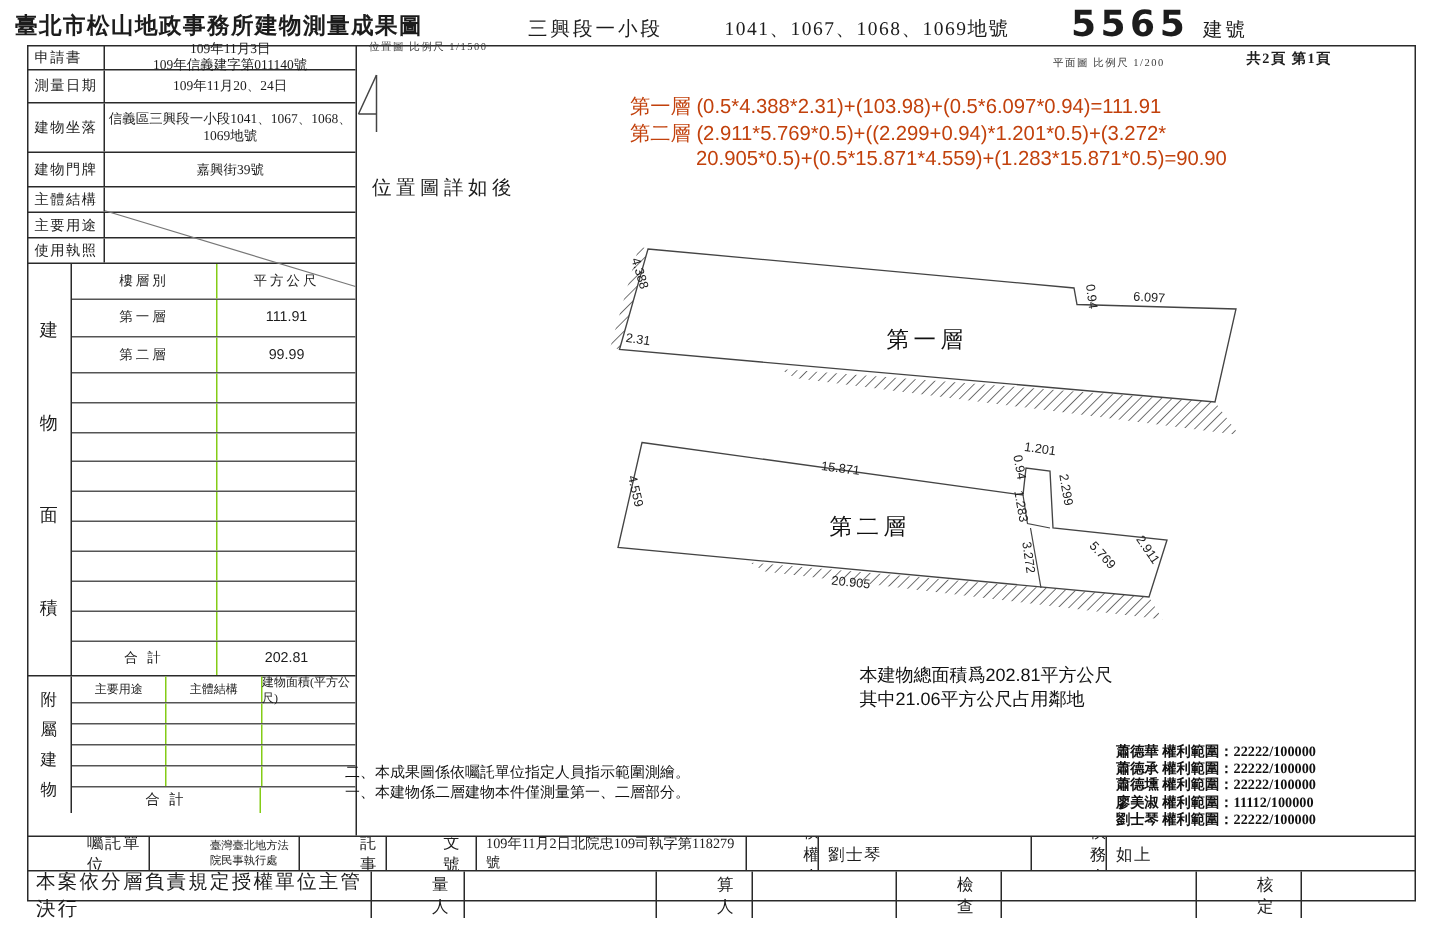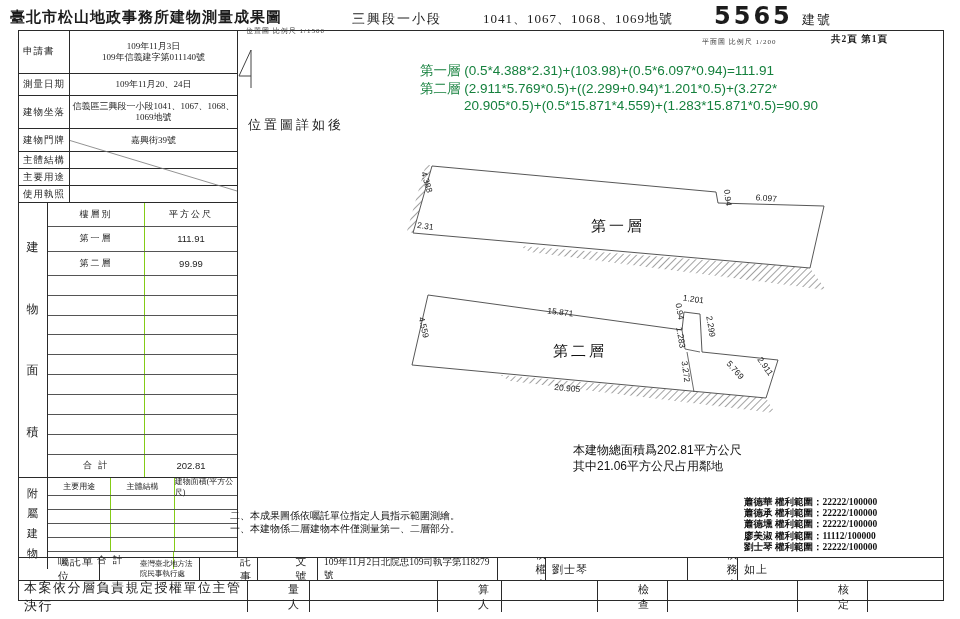--- a/index.html
+++ b/index.html
@@ -42,21 +42,21 @@
   .fc:last-child { border-right:none; }
   .fc.left { justify-content:flex-start; padding-left:6px; }
   .fc.tiny { font-size:7.5px; letter-spacing:0; }
   .fc.small { font-size:9.5px; letter-spacing:0; }
   .fc.big { font-size:13px; letter-spacing:1.5px; }
 
   
   .loc-scale { left:246px; top:26px; font-size:7px; color:#3a3a3a; letter-spacing:1px; }
   .plan-scale { left:702px; top:37px; font-size:7px; color:#3a3a3a; letter-spacing:1px; }
   .pages { left:831px; top:33px; font-size:9.5px; font-weight:bold; letter-spacing:1px; }
-  .formulas { left:420px; top:62px; font-size:13.5px; line-height:17.5px; font-family:"Liberation Sans", sans-serif; color:#15803d; }
+  .formulas { left:420px; top:62px; font-size:13.5px; line-height:17.5px; font-family:"Liberation Sans", sans-serif; color:#c2410c; }
   .formulas .f3 { padding-left:44px; }
   .loc-note { left:248px; top:116px; font-size:13px; letter-spacing:3px; }
   .area-note { left:573px; top:443px; font-size:12px; line-height:15.5px; color:#111; font-family:"Liberation Sans", sans-serif; }
   .rights { left:744px; top:497px; font-size:9.5px; line-height:11.2px; font-weight:bold; color:#111; white-space:nowrap; }
   .remarks { left:230px; top:510px; font-size:10px; line-height:12.5px; color:#111; }
 
   svg.overlay { position:absolute; left:0; top:0; width:960px; height:619px; pointer-events:none; }
   svg text { font-family:"Liberation Sans", sans-serif; fill:#222; }
   .dim { font-size:8.5px; }
   .plan-label { font-size:15px; letter-spacing:3px; fill:#111; font-family:"Liberation Serif", serif; }
@@ -67,21 +67,21 @@
 <div class="abs doc-title">臺北市松山地政事務所建物測量成果圖</div>
 <div class="abs doc-section">三興段一小段</div>
 <div class="abs doc-lots">1041、1067、1068、1069地號</div>
 <div class="abs doc-bno">5565</div>
 <div class="abs doc-bno-label">建號</div>
 
 <div class="abs frame"></div>
 <div class="abs vdivider"></div>
 
 <div class="abs left-panel">
-  <div class="info-row" style="height:44px">
+  <div class="info-row" style="height:17px">
     <div class="ilabel">申請書</div>
     <div class="ival">109年11月3日
 109年信義建字第011140號</div>
   </div>
   <div class="info-row" style="height:22px">
     <div class="ilabel">測量日期</div>
     <div class="ival">109年11月20、24日</div>
   </div>
   <div class="info-row" style="height:33px">
     <div class="ilabel">建物坐落</div>

